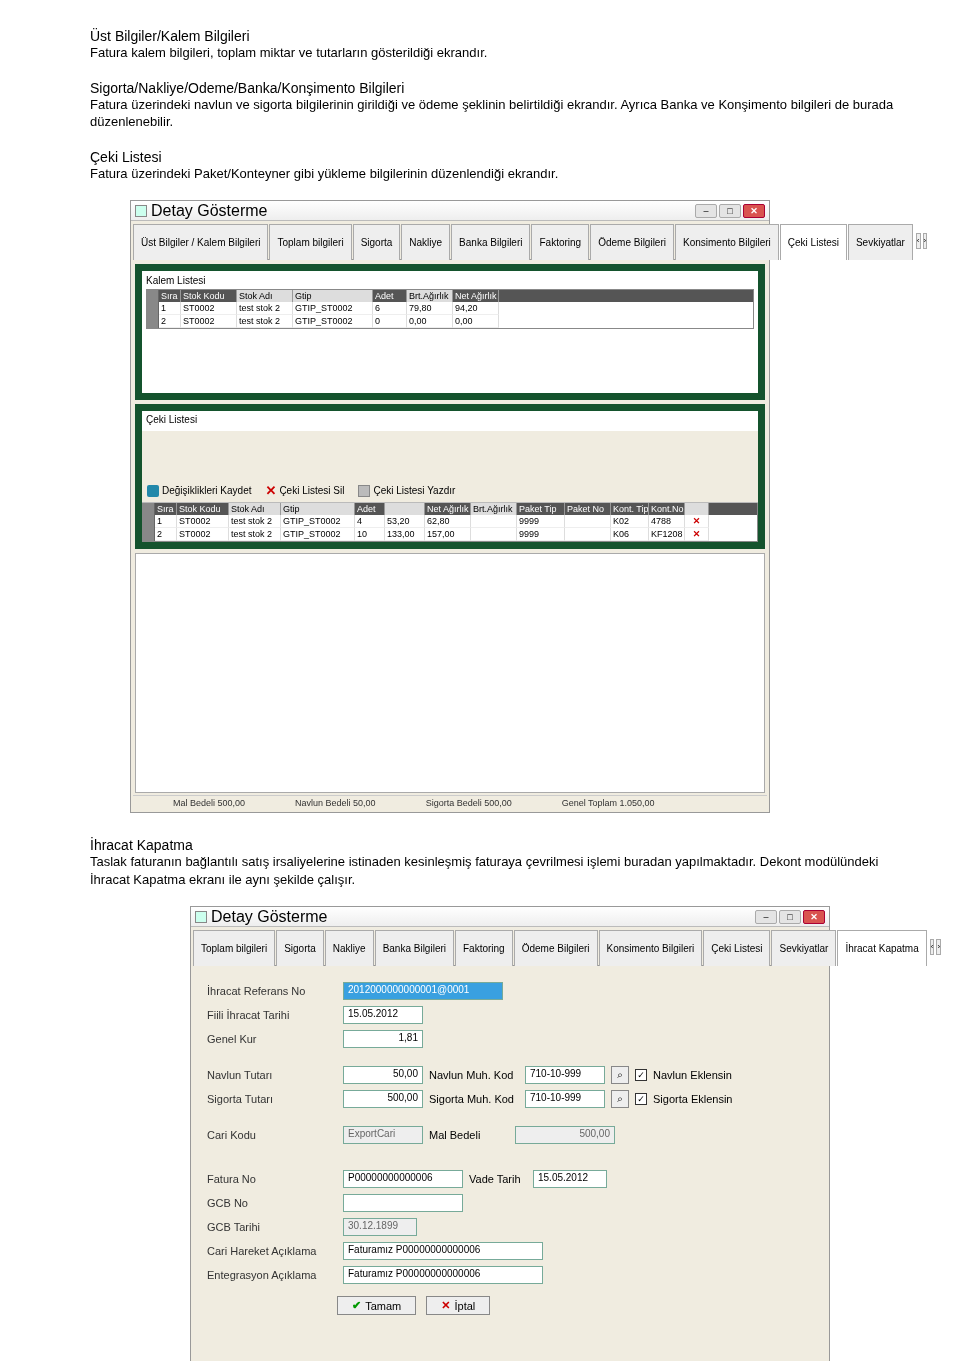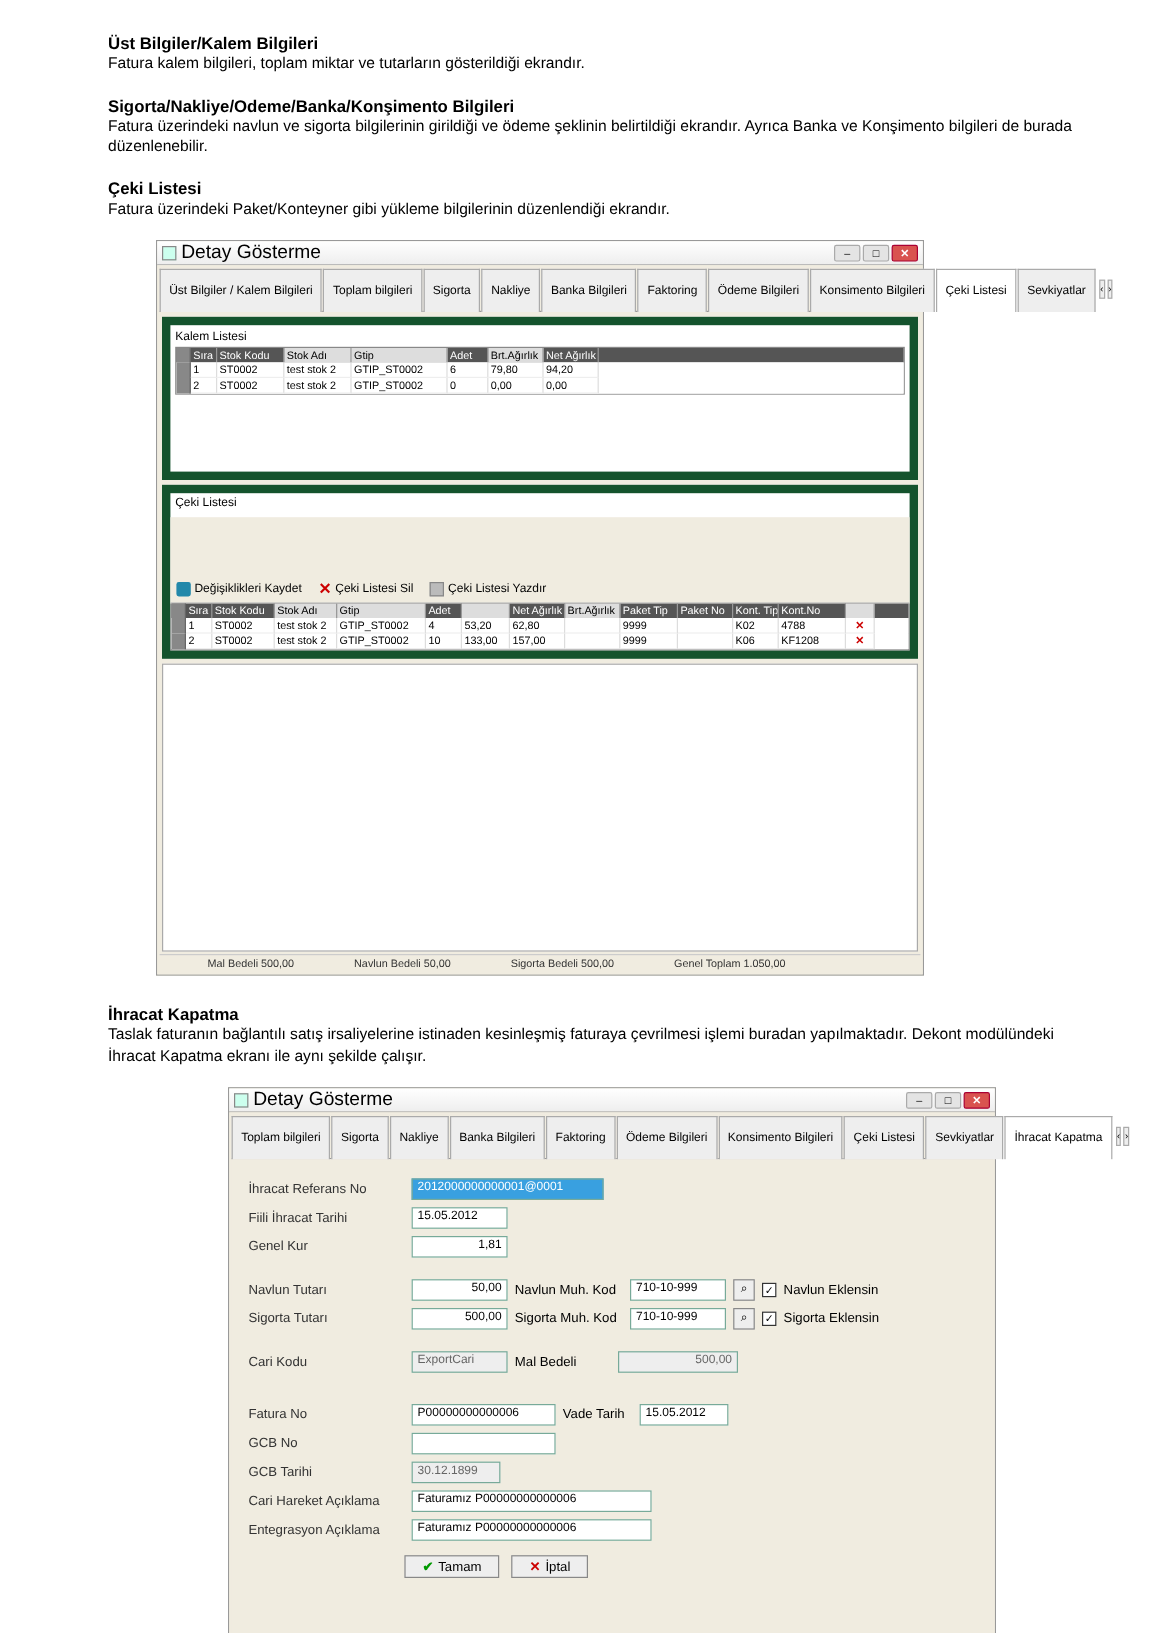--- a/index.html
+++ b/index.html
@@ -1,18 +1,18 @@
 <!DOCTYPE html>
 <html><head>
 <meta charset="utf-8">
 <style>
   * { box-sizing: border-box; margin: 0; padding: 0; }
   body { font-family: Verdana, Arial, sans-serif; background: #fff; width: 960px; margin: 0 auto; padding: 28px 60px 40px 90px; font-size: 13px; }
   .doc-section { margin-bottom: 18px; }
-  .doc-heading { font-weight: bold; font-size: 14px; color: #000; }
+  .doc-heading { font-weight: normal; font-size: 14px; color: #000; }
   .doc-text { font-size: 13px; color: #000; line-height: 1.35; }
   .screenshot { border: 1px solid #999; background: #ece9d8; margin: 10px 0 24px 0; font-family: Tahoma, Arial; font-size: 10px; color: #000; }
   .titlebar { display: flex; align-items: center; justify-content: space-between; background: linear-gradient(#fff,#eee); border-bottom: 1px solid #bbb; height: 20px; padding: 0 4px; }
   .title-left { display: flex; align-items: center; gap: 4px; }
   .title-icon { width: 12px; height: 12px; border: 1px solid #888; background: #cfe; }
   .title-text { font-size: 16px; }
   .winbtns { display: flex; gap: 2px; }
   .winbtn { width: 22px; height: 14px; background: #e4e4e4; border: 1px solid #aaa; border-radius: 2px; font-size: 9px; text-align: center; line-height: 12px; }
   .winbtn.close { background: #d9534f; color: #fff; border-color: #a03; font-weight:bold;}
   .body-area { background: #f0ece0; padding: 2px; }
@@ -47,21 +47,21 @@
   .form-input.ro { background: #eee; color: #666; }
   .lookup { width: 18px; height: 18px; border: 1px solid #888; background: #eee; font-size: 10px; text-align: center; line-height: 16px; }
   .chk { width: 12px; height: 12px; border: 1px solid #333; background: #fff; display:inline-block; text-align:center; font-size:9px; line-height:10px;}
   .btnrow { display: flex; gap: 10px; margin: 12px 0 0 130px; }
   .dlg-btn { border: 1px solid #888; background: #eee; padding: 2px 14px; font-size: 11px; display:flex; align-items:center; gap:4px; }
   .check-color { color: #090; font-weight:bold;}
   .x-color { color: #c00; font-weight:bold;}
   .status-bar2 { display: flex; gap: 24px; padding: 4px 8px; border-top: 1px solid #999; background: #f0ece0; font-size: 10px; margin-top:120px;}
   
   .c-sira{width:22px}.c-sk{width:56px}.c-sa{width:56px}.c-gtip{width:80px}.c-adet{width:34px}.c-ba{width:46px}.c-na{width:46px}
-  .c2-sira{width:22px}.c2-sk{width:52px}.c2-sa{width:52px}.c2-gtip{width:74px}.c2-adet{width:30px}.c2-emp{width:40px}.c2-na{width:46px}.c2-ba{width:46px}.c2-pt{width:48px}.c2-pn{width:46px}.c2-kt{width:38px}.c2-kn{width:56px}.c2-del{width:24px}
+  .c2-sira{width:22px}.c2-sk{width:52px}.c2-sa{width:52px}.c2-gtip{width:74px}.c2-adet{width:30px}.c2-emp{width:40px}.c2-na{width:46px}.c2-ba{width:46px}.c2-pt{width:48px}.c2-pn{width:46px}.c2-kt{width:38px}.c2-kn{width:36px}.c2-del{width:24px}
 </style>
 </head>
 <body>
 
 <div class="doc-section">
   <div class="doc-heading">Üst Bilgiler/Kalem Bilgileri</div>
   <div class="doc-text">Fatura kalem bilgileri, toplam miktar ve tutarların gösterildiği ekrandır.</div>
 </div>
 
 <div class="doc-section">

